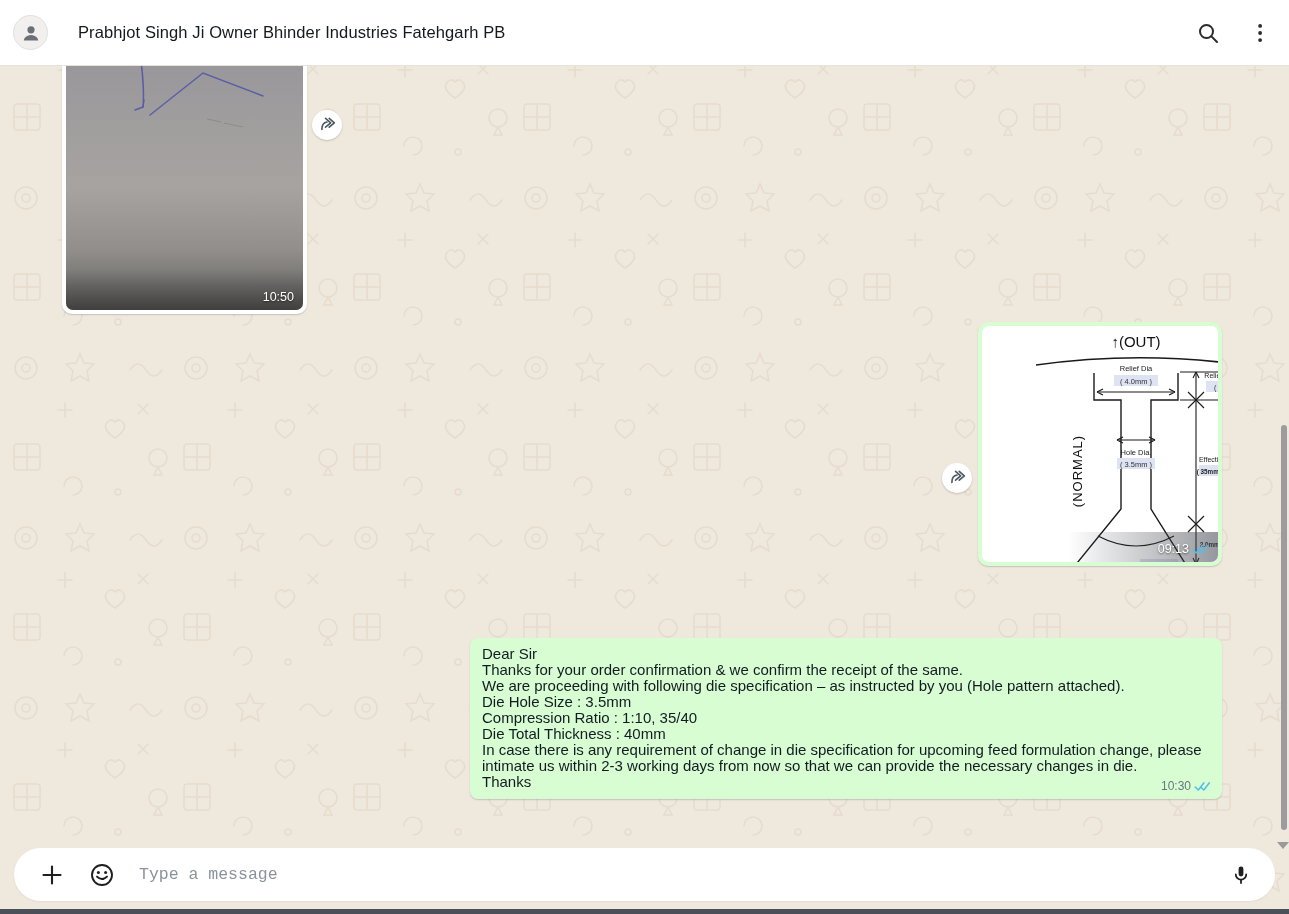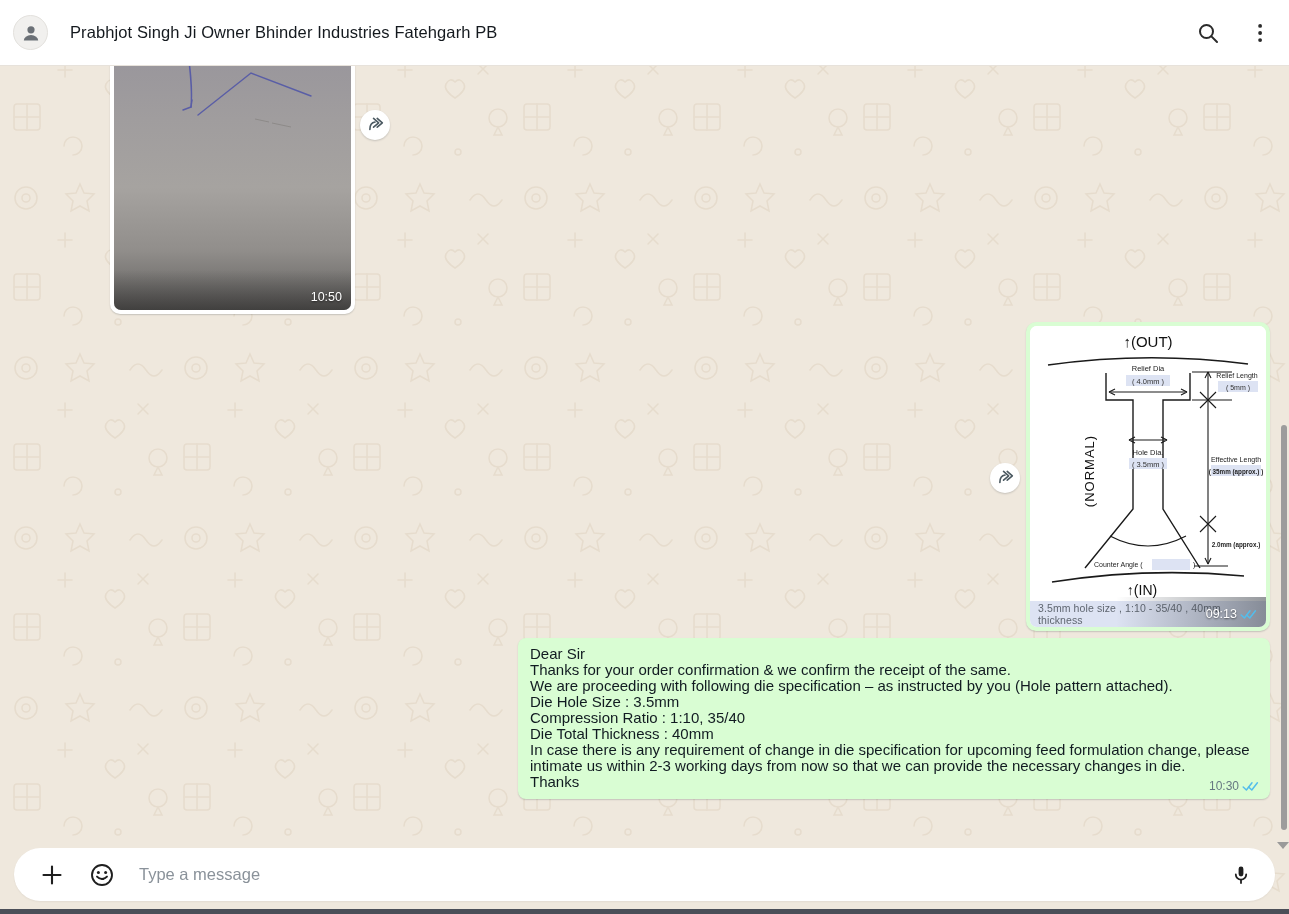--- a/index.html
+++ b/index.html
@@ -14,26 +14,26 @@
   .header {
     position:absolute; top:0; left:0; width:100%; height:66px; z-index:30;
     background:#ffffff; border-bottom:1px solid #e7e2db;
     display:flex; align-items:center; padding:0 22px 0 13px;
   }
   .avatar {
     width:35px; height:35px; border-radius:50%; background:#f1f0ee;
     border:1px solid #e3e1dd; display:flex; align-items:center; justify-content:center;
     flex:0 0 auto; cursor:pointer;
   }
-  .contact-name { margin-left:22px; font-size:16.5px; font-weight:500; color:#14191e; letter-spacing:.1px; cursor:pointer; }
+  .contact-name { margin-left:30px; font-size:16.5px; font-weight:500; color:#14191e; letter-spacing:.1px; cursor:pointer; }
   .header-actions { margin-left:auto; display:flex; align-items:center; gap:30px; }
   .icon-btn { background:none; border:none; cursor:pointer; display:flex; align-items:center; justify-content:center; padding:4px; }
 
   
-  .chat { position:absolute; inset:0; z-index:5;margin-left:48px; }
+  .chat { position:absolute; inset:0; z-index:5; }
 
   .bubble {
     position:absolute; border-radius:10px;
     box-shadow:0 1px 1.5px rgba(11,20,26,.18);
   }
   .bubble.in  { background:#ffffff; }
   .bubble.out { background:#d9fdd3; }
 
   .img-bubble { padding:4px; }
   .img-wrap { position:relative; border-radius:7px; overflow:hidden; background:#fff; }
@@ -81,21 +81,21 @@
   
   .composer {
     position:absolute; left:14px; top:848px; width:1261px; height:53px; z-index:20;
     background:#ffffff; border-radius:27px;
     display:flex; align-items:center; padding:0 18px 0 22px;
     box-shadow:0 1px 2px rgba(0,0,0,.05);
   }
   .composer .icon-btn { flex:0 0 auto; }
   .composer-input {
     flex:1; border:none; outline:none; background:transparent;
-    font-family:Liberation Sans, sans-serif;
+    font-family:Liberation Mono, monospace;
     font-size:16.5px; color:#3b4a54; margin-left:20px; margin-right:12px;
   }
   .composer-input::placeholder { color:#8a929a; }
 
   
   .scroll-thumb { position:absolute; left:1281px; top:425px; width:6px; height:405px;
     background:#9c9c9c; border-radius:3px; z-index:25; cursor:pointer; }
   .scroll-arrow { position:absolute; left:1277px; top:842px; z-index:25; width:0; height:0;
     border-left:6px solid transparent; border-right:6px solid transparent; border-top:7px solid #9a9a9a; cursor:pointer; }
 
@@ -158,21 +158,21 @@
       <svg width="22" height="22" viewBox="0 0 30 30">
         <g fill="none" stroke="#4a5860" stroke-width="2.2" stroke-linecap="round" stroke-linejoin="round">
           <path d="M8 21 Q8 12 15 11"></path>
           <path d="M13 6 L20 12 L13 18"></path>
           <path d="M18 6 L25 12 L18 18"></path>
         </g>
       </svg>
     </button>
 
     <div class="bubble out img-bubble" style="left:978px; top:322px;">
-      <div class="img-wrap" style="width:236px; height:301px;">
+      <div class="img-wrap" style="width:236px; height:236px;padding-left:36px;">
 
         <svg class="diagram-svg" width="236" height="275" viewBox="0 0 236 275">
 
           <text x="118" y="21" font-size="15" text-anchor="middle" fill="#111">↑(OUT)</text>
           <path d="M18 39 Q118 25 218 38" fill="none" stroke="#1a1a1a" stroke-width="1.6"></path>
 
           <g fill="none" stroke="#1a1a1a" stroke-width="1.4" stroke-linejoin="miter">
             <path d="M76 47 L76 74 L103 74 L103 183 L55 242"></path>
             <path d="M160 47 L160 74 L133 74 L133 183 L170 242"></path>
           </g>

